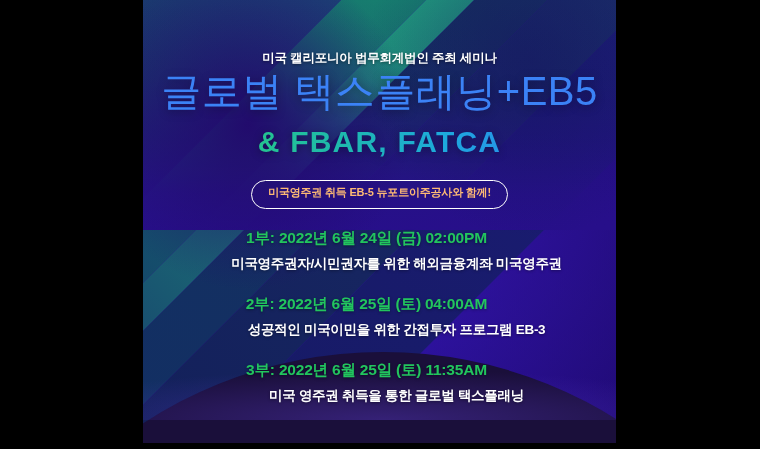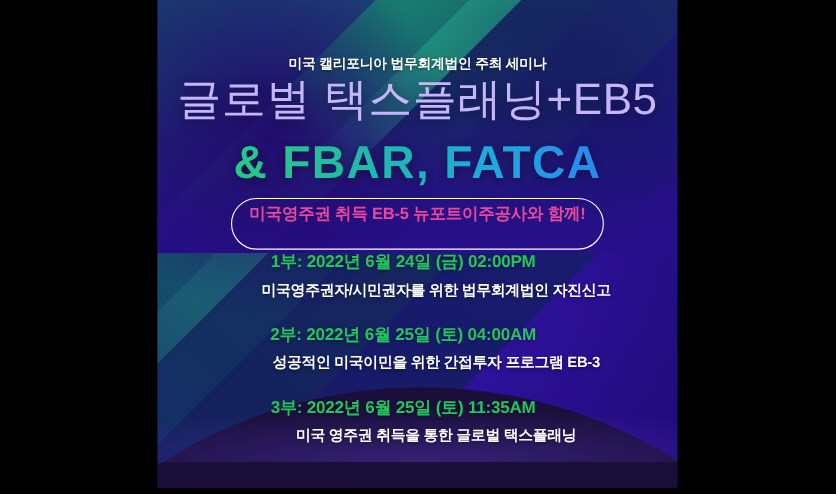--- a/index.html
+++ b/index.html
@@ -145,29 +145,29 @@
   }
 
   .title-main {
     position: absolute;
     left: 0; right: 0;
     top: 69px;
     font-size: 40px;
     line-height: 1.12;
     font-weight: 300;
     letter-spacing: 0.5px;
-    color: #c4b5fd;
+    color: #3b82f6;
     text-shadow: 0 2px 10px rgba(0,0,0,.35);
   }
 
   .title-accent {
     position: absolute;
     left: 0; right: 0;
     top: 125px;
-    font-size: 42px;
+    font-size: 30px;
     line-height: 1.1;
     font-weight: 900;
     letter-spacing: 1.2px;
     background: linear-gradient(90deg,
         #2ecc71 0%,
         #25c58c 22%,
         #1eb9ad 42%,
         #1da9dd 64%,
         #2b86ef 86%,
         #3380f5 100%);
@@ -180,27 +180,27 @@
 
   .badge-wrap {
     position: absolute;
     left: 0; right: 0;
     top: 180px;
     display: flex;
     justify-content: center;
   }
   .badge {
     display: inline-block;
-    padding: 4px 16px 22px;
+    padding: 4px 16px 8px;
     border: 1.6px solid #ffffff;
     border-radius: 999px;
-    font-size: 15px;
+    font-size: 11px;
     font-weight: 700;
     letter-spacing: -0.2px;
-    color: #ec4899;
+    color: #fdba74;
     white-space: nowrap;
   }
 
   
   .schedule {
     position: absolute;
     left: 0; right: 0;
     top: 228px;
   }
   .sched-item {
@@ -271,21 +271,21 @@
       <div class="title-accent">&amp; FBAR, FATCA</div>
 
       <div class="badge-wrap">
         <span class="badge">미국영주권 취득 EB-5 뉴포트이주공사와 함께!</span>
       </div>
 
       <div class="schedule">
 
         <div class="sched-item">
           <div class="sched-line1">1부: 2022년 6월 24일 (금)  02:00PM</div>
-          <div class="sched-line2">미국영주권자/시민권자를 위한 법무회계법인 자진신고</div>
+          <div class="sched-line2">미국영주권자/시민권자를 위한 해외금융계좌 미국영주권</div>
         </div>
 
         <div class="sched-item">
           <div class="sched-line1">2부: 2022년 6월 25일 (토) 04:00AM</div>
           <div class="sched-line2">성공적인 미국이민을 위한 간접투자 프로그램 EB-3</div>
         </div>
 
         <div class="sched-item">
           <div class="sched-line1">3부: 2022년 6월 25일 (토) 11:35AM</div>
           <div class="sched-line2">미국 영주권 취득을 통한 글로벌 택스플래닝</div>

